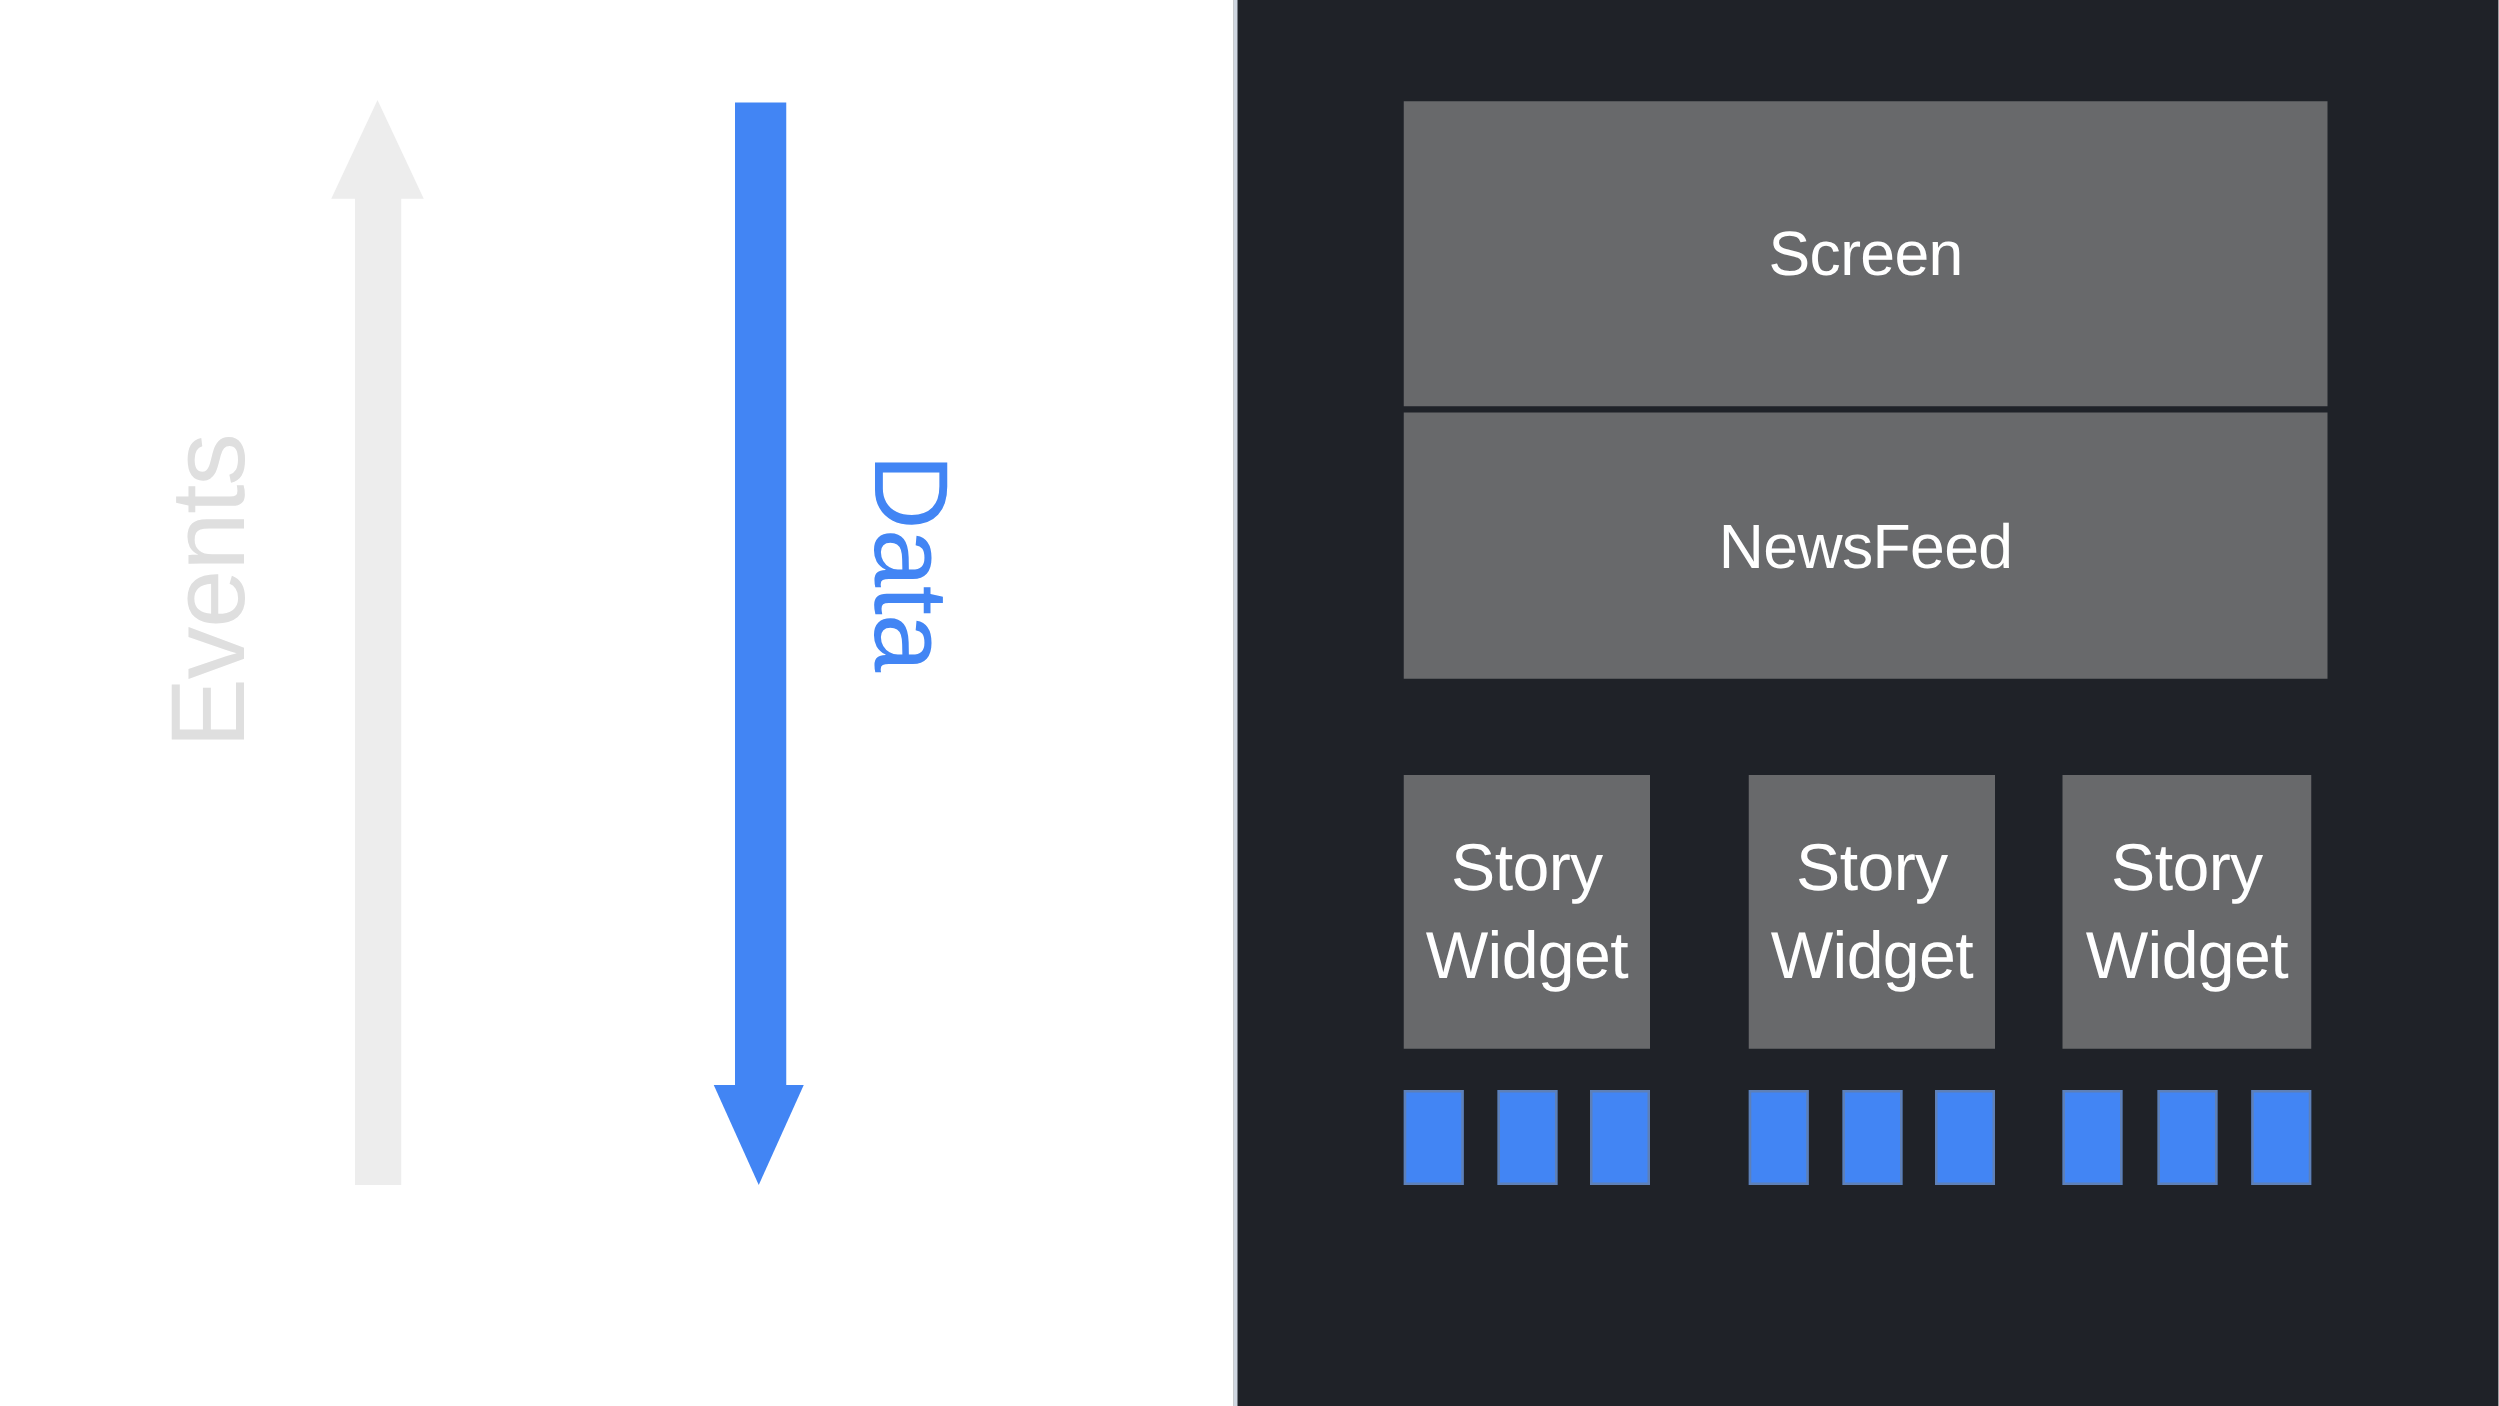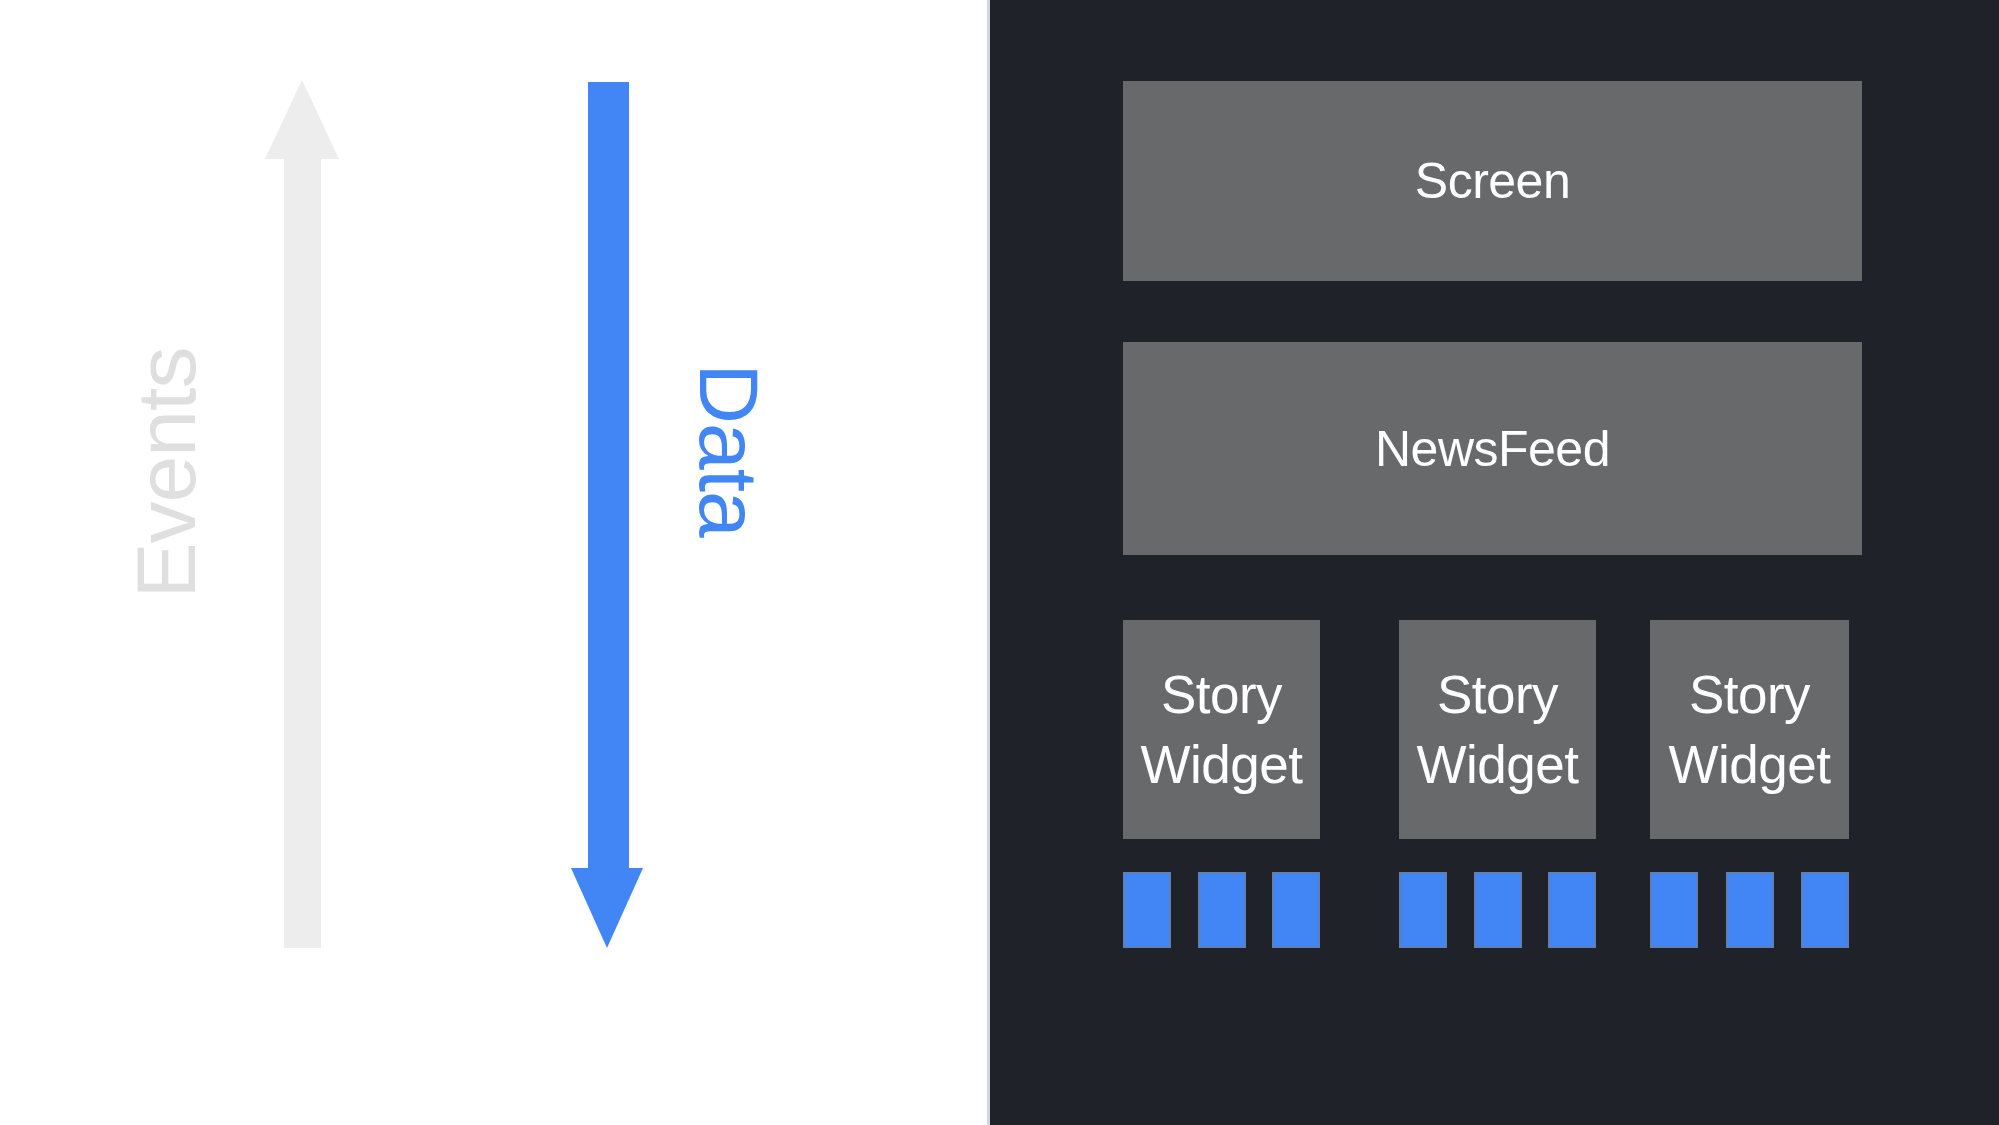--- a/index.html
+++ b/index.html
@@ -60,22 +60,22 @@
     position:absolute;left:987px;top:0;width:1012px;height:1125px;
     background:var(--panel-dark);
     border-left:3px solid #cfd6e0;
     box-sizing:border-box;
   }
   .box{
     position:absolute;background:var(--box-gray);color:var(--box-text);
     display:flex;align-items:center;justify-content:center;text-align:center;
     letter-spacing:-0.5px;font-weight:500;
   }
-  .screen-box  {left:133px;top:81px;width:739px;height:200px;font-size:50px;}
-  .newsfeed-box{left:133px;top:342px;width:739px;height:213px;font-size:50px;}
+  .screen-box  {left:133px;top:81px;width:739px;height:244px;font-size:50px;}
+  .newsfeed-box{left:133px;top:330px;width:739px;height:213px;font-size:50px;}
   .story-box   {top:620px;width:197px;height:219px;font-size:53px;line-height:70px;align-items:center;}
   .story-1{left:133px;}
   .story-2{left:409px;}
   .story-3{left:660px;width:199px;}
 
   .dotrow{
     position:absolute;top:872px;height:76px;
     display:flex;justify-content:space-between;
   }
   .dotrow-1{left:133px;width:197px;}

